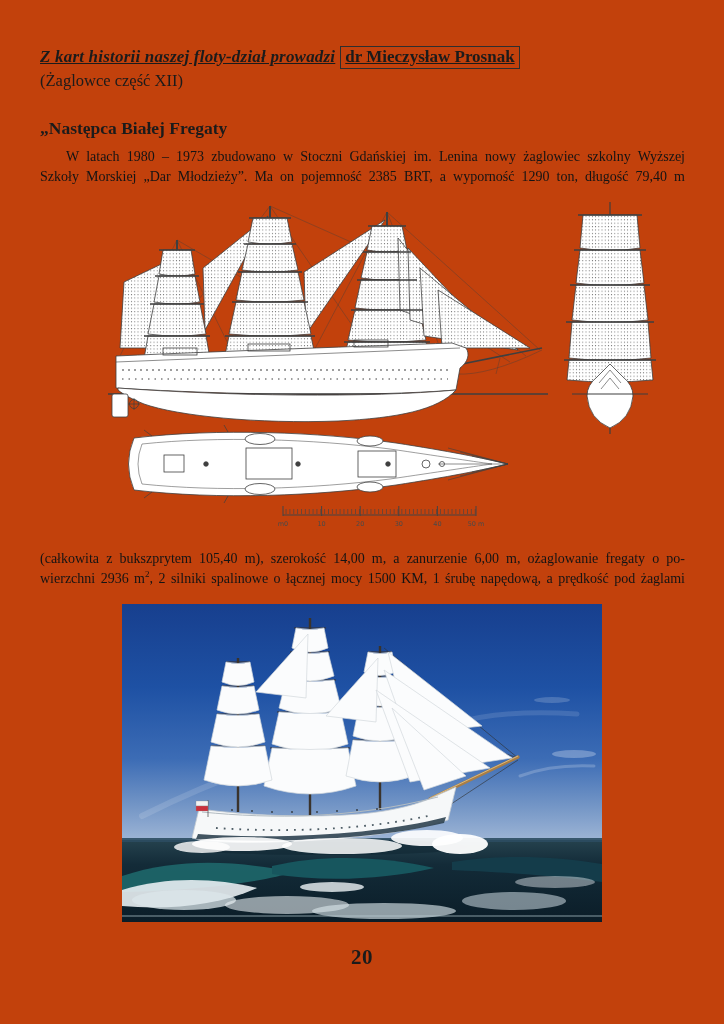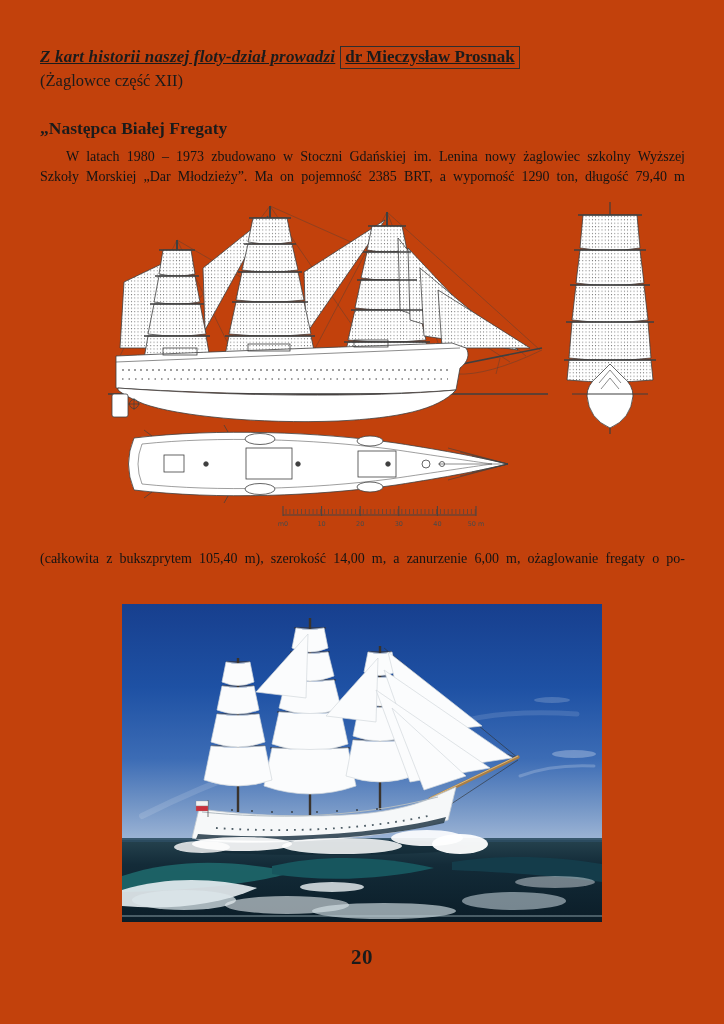--- a/index.html
+++ b/index.html
@@ -155,20 +155,21 @@
           <text x="252.2" y="328">20</text>
           <text x="290.8" y="328">30</text>
           <text x="329.4" y="328">40</text>
           <text x="368" y="328">50 m</text>
         </g>
       </g>
     </svg>
   </div>
 
   <div class="bodyline p2a">(całkowita z bukszprytem 105,40 m), szerokość 14,00 m, a zanurzenie 6,00 m, ożaglowanie fregaty o po-</div>
+  <div class="bodyline p2b"><span>wierzchni 2936 m</span><sup>2</sup><span>, 2 silniki spalinowe o łącznej mocy 1500 KM, 1 śrubę napędową, a prędkość pod żaglami</span></div>
 
   <div class="figure-photo">
     <svg width="480" height="318" viewBox="0 0 480 318">
       <defs>
         <linearGradient id="skyG" x1="0" y1="0" x2="0" y2="1">
           <stop offset="0" stop-color="#173f8e"></stop>
             <stop offset="0.35" stop-color="#1e51a4"></stop>
           <stop offset="0.65" stop-color="#3c6cb5"></stop>
             <stop offset="0.85" stop-color="#7496c6"></stop>
           <stop offset="1" stop-color="#9fb6d6"></stop>

